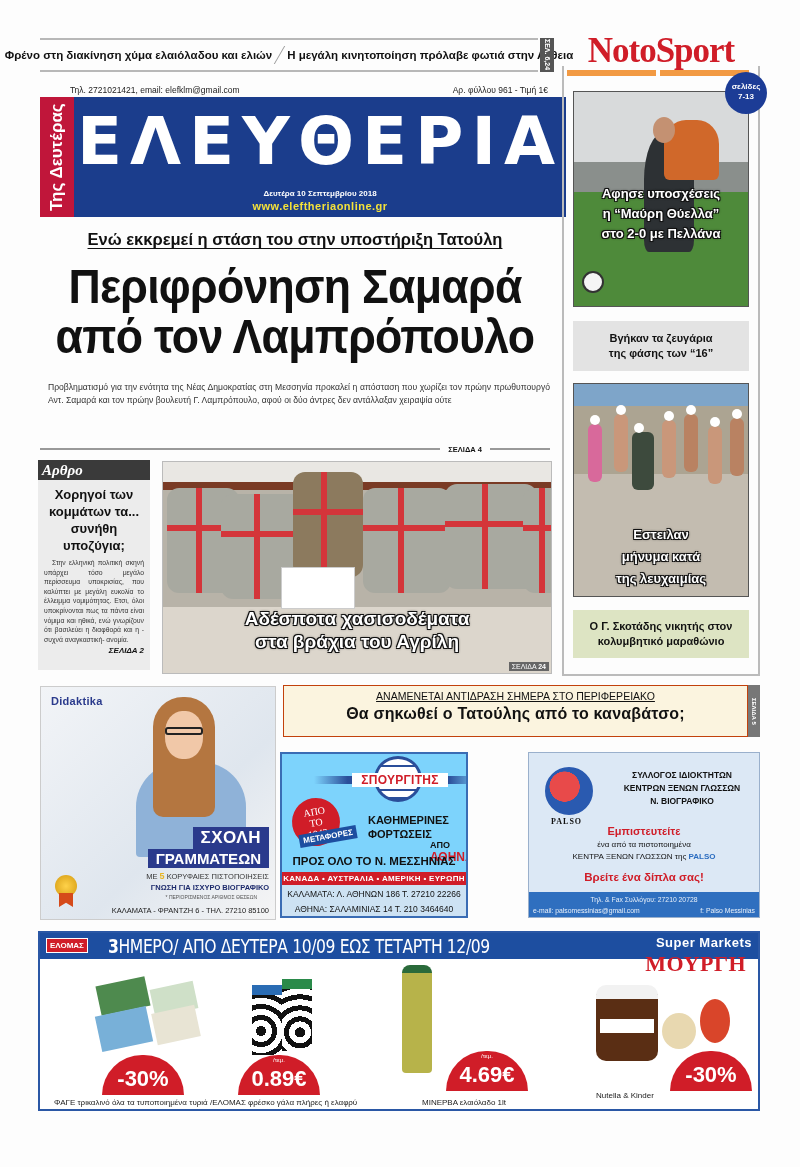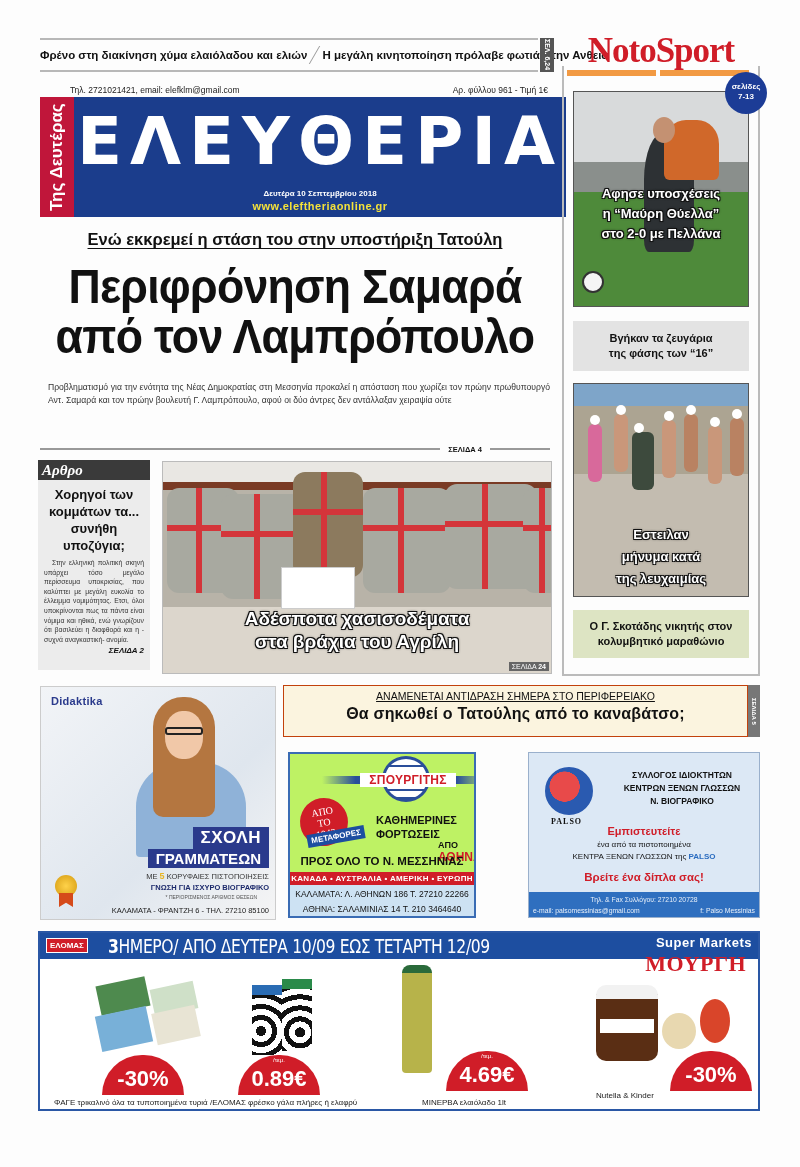--- a/index.html
+++ b/index.html
@@ -1,21 +1,21 @@
 <!DOCTYPE html>
 <html><head>
 <meta charset="utf-8">
 <style>
   * { box-sizing: border-box; margin: 0; padding: 0; }
   html, body { width: 800px; height: 1167px; background: #fdfdfd; overflow: hidden; }
   body { position: relative; font-family: "Liberation Sans", sans-serif; color: #111; }
   .abs { position: absolute; }
 
   
-  .teaser { left: 40px; top: 38px; width: 498px; height: 34px; border-top: 2px solid #b8b8b8; border-bottom: 2px solid #b8b8b8; display: flex; align-items: center; font-weight: bold; font-size: 11.5px; white-space: nowrap; }
+  .teaser { left: 40px; top: 38px; width: 498px; height: 34px; border-top: 2px solid #b8b8b8; border-bottom: 2px solid #b8b8b8; display: flex; align-items: center; justify-content: center; font-weight: bold; font-size: 11.5px; white-space: nowrap; }
   .teaser .slash { display: inline-block; width: 10px; height: 18px; margin: 0 7px; border-right: 1.5px solid #999; transform: skewX(-30deg); }
   .page-tab { left: 540px; top: 38px; width: 14px; height: 34px; background: #555; color: #fff; font-size: 7px; font-weight: bold; writing-mode: vertical-rl; display: flex; align-items: center; justify-content: center; }
 
   .contact { left: 70px; top: 85px; font-size: 8.5px; color: #222; }
   .issue { right: 252px; top: 85px; font-size: 8.5px; color: #222; }
 
   
   .vert-label { left: 40px; top: 97px; width: 34px; height: 120px; background: #c0163a; color: #fff; font-weight: bold; font-size: 17px; writing-mode: vertical-rl; transform: rotate(180deg); display: flex; align-items: center; justify-content: center; }
   .masthead { left: 74px; top: 97px; width: 492px; height: 120px; background: #1b3d8c; }
   .masthead .logo { position: absolute; left: 0; right: 0; top: 12px; text-align: center; color: #fff; font-family: "DejaVu Sans", sans-serif; font-weight: bold; font-size: 66px; letter-spacing: 8px; line-height: 1; }
@@ -84,21 +84,21 @@
   .ad-did .ribbon { position: absolute; left: 18px; top: 206px; width: 14px; height: 14px; background: #d54a1a; clip-path: polygon(0 0, 100% 0, 100% 100%, 50% 70%, 0 100%); }
 
   
   .tat-box { left: 283px; top: 685px; width: 465px; height: 52px; background: #fbf4df; border: 1px solid #c2410c; }
   .tat-box .over { text-align: center; font-size: 10.5px; margin-top: 4px; }
   .tat-box .over span { text-decoration: underline; }
   .tat-box .main { text-align: center; font-size: 16px; font-weight: bold; margin-top: 3px; letter-spacing: 0.2px; }
   .tat-tab { left: 748px; top: 685px; width: 12px; height: 52px; background: #777; color: #fff; font-size: 6px; writing-mode: vertical-rl; display: flex; align-items: center; justify-content: center; font-weight: bold; }
 
   
-  .ad-sp { left: 288px; top: 752px; width: 188px; height: 166px; background: #bef264; border: 2px solid #3a6cb4; overflow: hidden; }
+  .ad-sp { left: 280px; top: 752px; width: 188px; height: 166px; background: #7dd3fc; border: 2px solid #3a6cb4; overflow: hidden; }
   .ad-sp .globe { position: absolute; left: 92px; top: 2px; width: 48px; height: 46px; border-radius: 50%; border: 3px solid #2a4e9a; background: repeating-linear-gradient(#fff 0 6px, #2a4e9a 6px 8px); }
   .ad-sp .wings { position: absolute; left: 32px; top: 22px; width: 168px; height: 8px; background: linear-gradient(90deg, transparent, #2a4e9a 20%, #2a4e9a 80%, transparent); }
   .ad-sp .brand { position: absolute; left: 70px; top: 19px; width: 96px; text-align: center; background: #fff; color: #d01d28; font-weight: bold; font-size: 12px; letter-spacing: 0.3px; }
   .ad-sp .since { position: absolute; left: 10px; top: 44px; width: 48px; height: 48px; border-radius: 50%; background: #d01d28; color: #fff; font-family: "Liberation Serif", serif; text-align: center; font-size: 10px; line-height: 11px; padding-top: 8px; transform: rotate(-10deg); }
   .ad-sp .metafores { position: absolute; left: 17px; top: 76px; background: #1d4ea0; color: #fff; font-weight: bold; font-size: 8px; padding: 2px 4px; transform: rotate(-10deg); }
   .ad-sp .l1 { position: absolute; left: 86px; top: 60px; font-weight: bold; font-size: 11px; }
   .ad-sp .l2 { position: absolute; left: 86px; top: 74px; font-weight: bold; font-size: 11px; }
   .ad-sp .l3 { position: absolute; left: 148px; top: 86px; font-size: 9px; font-weight: bold; }
   .ad-sp .l3 b { color: #d01d28; font-size: 12px; }
   .ad-sp .l4 { position: absolute; left: 0; width: 100%; top: 101px; text-align: center; font-weight: bold; font-size: 11.5px; }

